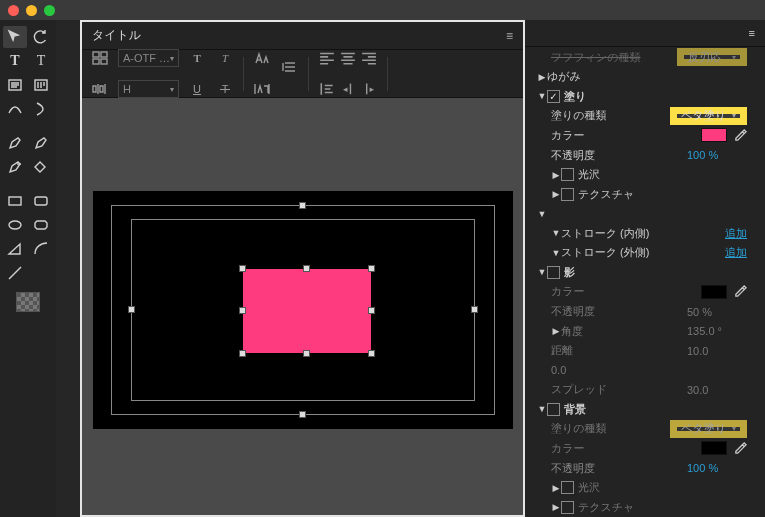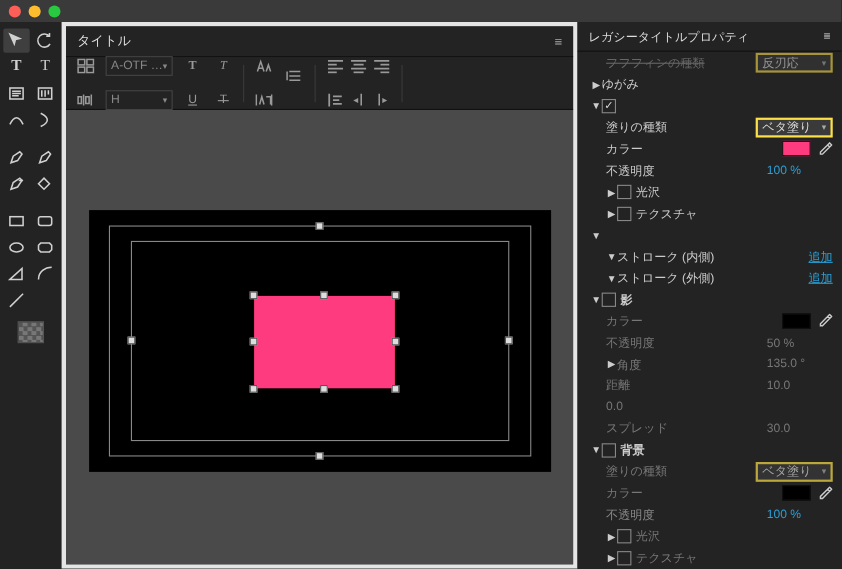--- a/index.html
+++ b/index.html
@@ -35,21 +35,21 @@
   .tool.active { background:#3f3f3f; }
   .tool svg { width:16px; height:16px; stroke:#d0d0d0; fill:none; stroke-width:1.4; }
   .gap { height:8px; }
   .swatch {
     width:24px; height:20px; margin-top:6px;
     background: repeating-conic-gradient(#777 0 25%, #555 0 50%) 0 0/8px 8px;
     border:1px solid #555;
   }
 
   
-  .center { flex:1; display:flex; flex-direction:column; border:4px solid #e5e5e5; }
+  .center { flex:1; display:flex; flex-direction:column; border:2px solid #e5e5e5;margin-left:24px; }
 
   .panel-head {
     height:28px; display:flex; align-items:center;
     padding:0 10px; color:#ddd; font-size:12px; background:#232323;
     border-bottom:1px solid #111;
   }
   .panel-head .menu { margin-left:auto; color:#aaa; }
 
   .toolbar {
     height:48px; background:#232323; display:flex; align-items:center;
@@ -84,31 +84,31 @@
   .handle { position:absolute; width:7px;height:7px;background:#ddd;border:1px solid #555;}
   .h-tl{left:-4px;top:-4px}.h-tr{right:-4px;top:-4px}.h-bl{left:-4px;bottom:-4px}.h-br{right:-4px;bottom:-4px}
   .h-t{left:calc(50% - 4px);top:-4px}.h-b{left:calc(50% - 4px);bottom:-4px}
   .h-l{left:-4px;top:calc(50% - 4px)}.h-r{right:-4px;top:calc(50% - 4px)}
 
   
   .props { width:240px; background:#232323; display:flex;flex-direction:column; overflow-y:auto;}
   .props::-webkit-scrollbar{width:12px}.props::-webkit-scrollbar-thumb{background:#444;border-radius:6px}
   .props-head{height:28px;display:flex;align-items:center;padding:0 10px;color:#ddd;border-bottom:1px solid #111;}
   .props-head .menu{margin-left:auto}
-  .row{display:flex;align-items:center;height:20px;padding:0 8px 0 12px;}
+  .row{display:flex;align-items:center;height:20px;padding:0 18px 0 12px;}
   .row .lbl{flex:1;color:#ccc;}
   .row.dim .lbl,.row.dim .val{color:#777;}
   .val{color:#2a9fd6;min-width:60px;}
   .val.dim{color:#888;}
   .twisty{width:10px;color:#ccc;font-size:9px;text-align:center;cursor:pointer;}
   .chk{width:13px;height:13px;border:1px solid #888;margin-right:4px;display:inline-flex;align-items:center;justify-content:center;font-size:10px;color:#ddd}
   .link{color:#2a9fd6;text-decoration:underline;cursor:pointer;}
   .indent{padding-left:26px}
   .select{
-    background:#3a3a3a;border:2px solid #fde047;height:18px;padding:0 4px;color:#ddd;
+    background:#3a3a3a;border:7px solid #fde047;height:18px;padding:0 4px;color:#ddd;
     display:flex;align-items:center;min-width:70px;justify-content:space-between;
   }
   .select .car{font-size:8px;color:#aaa;margin-left:6px;}
   .cswatch{width:26px;height:14px;border:1px solid #111;display:inline-block;}
   .picker{width:14px;height:14px;margin-left:6px;display:inline-flex;align-items:center;justify-content:center;}
   .picker svg{width:13px;height:13px;stroke:#ccc;fill:none;stroke-width:1.4}
   .section-title{font-weight:600;color:#e6e6e6;}
 </style>
 </head>
 <body>
@@ -351,40 +351,40 @@
           <div class="handle h-bl"></div>
             <div class="handle h-b"></div>
             <div class="handle h-br"></div>
         </div>
       </div>
     </div>
   </div>
 
   <div class="props">
     <div class="props-head">
-      <span>レガシータイトルプロパティ</span>
       <span class="menu">≡</span>
     </div>
 
     <div class="row indent dim">
       <span class="lbl" style="text-decoration:line-through;color:#666">フフフィンの種類</span>
       <span class="select" style="opacity:.6">
           <span>反刃応</span>
           <span class="car">▾</span>
         </span>
     </div>
 
     <div class="row">
       <span class="twisty">▶</span>
       <span class="lbl">ゆがみ</span>
     </div>
 
     <div class="row">
       <span class="twisty">▼</span>
       <span class="chk">✓</span>
+      <span class="lbl section-title">塗り</span>
     </div>
     <div class="row indent">
       <span class="lbl">塗りの種類</span>
       <span class="select">
           <span>ベタ塗り</span>
           <span class="car">▾</span>
         </span>
     </div>
     <div class="row indent">
       <span class="lbl">カラー</span>

